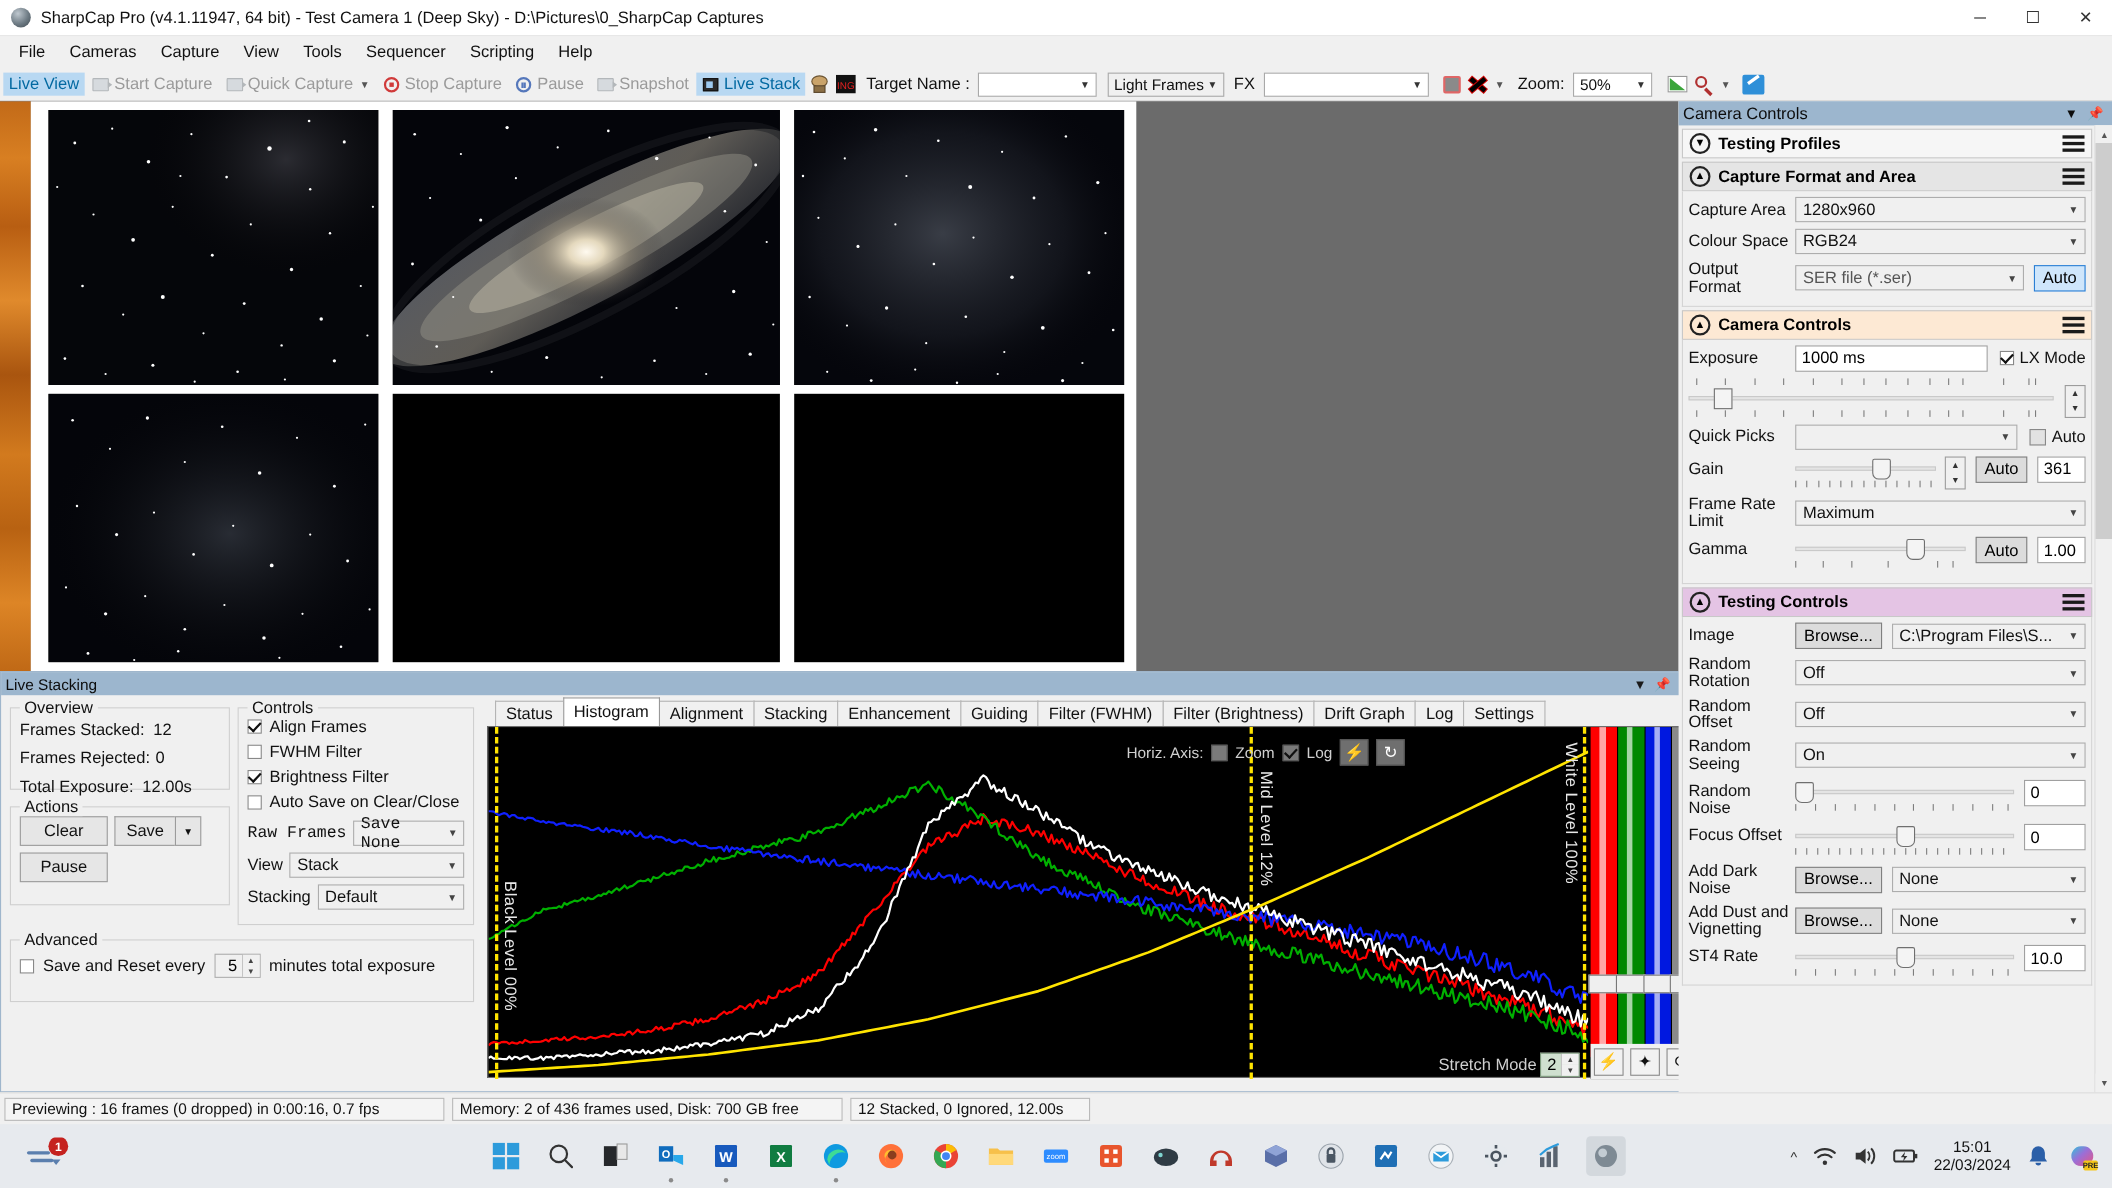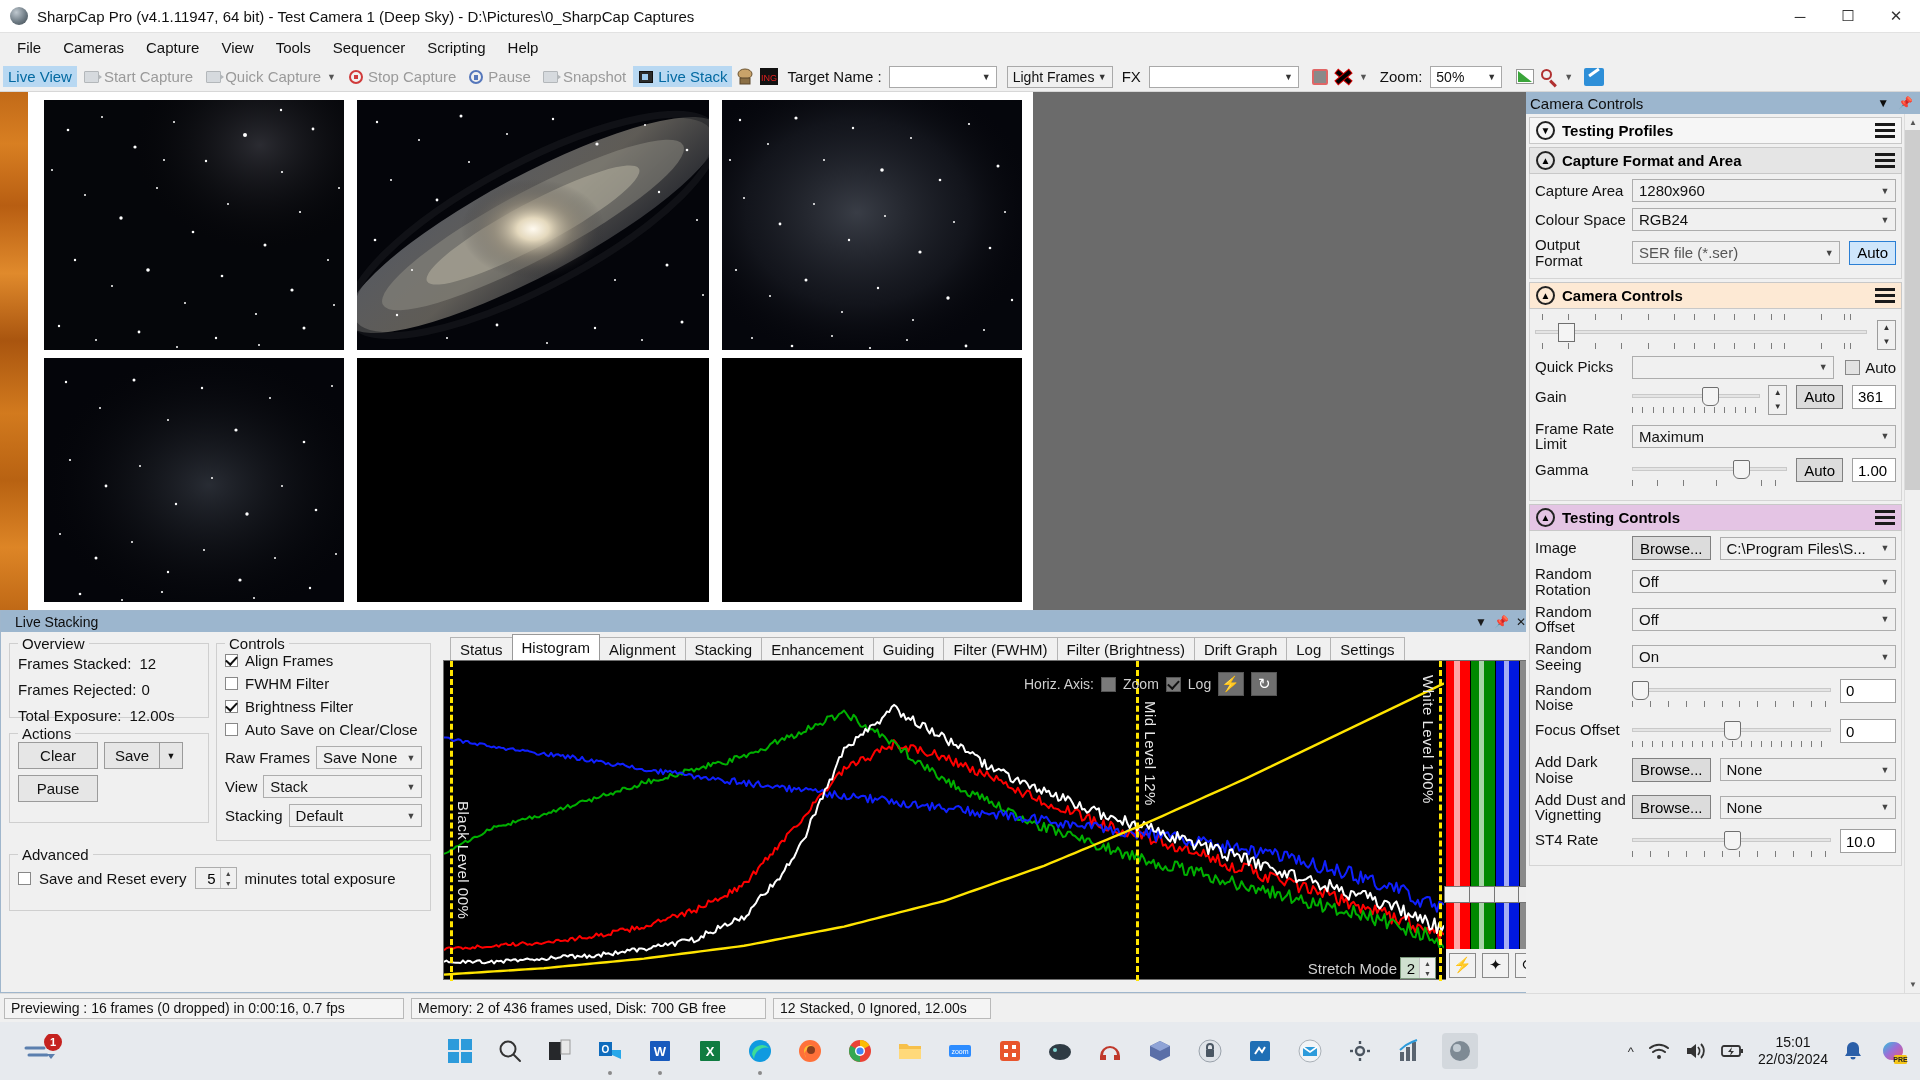--- a/index.html
+++ b/index.html
@@ -88,21 +88,21 @@
   .tile{position:absolute;background:#000;overflow:hidden;}
   .scrollbar-v{
     position:absolute; right:0; top:92px; width:17px; height:518px; background:#f0f0f0;
     border-left:1px solid #dcdcdc;
   }
   .sb-arrow{width:17px;height:17px;display:flex;align-items:center;justify-content:center;font-size:8px;background:#f0f0f0;color:#555;}
   .sb-thumb{position:absolute;top:17px;left:0;width:17px;height:140px;background:#cdcdcd;}
 
   
   .ls-panel{position:absolute;left:0;top:610px;width:1544px;height:383px;background:#f0f0f0;border:1px solid #9fb6cc;}
-  .ls-title{height:21px;background:#9cb6ce;display:flex;align-items:center;padding:0 14px;font-size:14px;color:#0d0d0d;}
+  .ls-title{height:21px;background:#9cb6ce;display:flex;align-items:center;padding:0 4px;font-size:14px;color:#0d0d0d;}
   .ls-title .right{margin-left:auto;display:flex;gap:7px;align-items:center;font-size:12px;color:#1a1a1a;padding-right:3px;}
   .grp{position:absolute;border:1px solid #cfcfcf;}
   .grp>.cap{position:absolute;top:-9px;left:8px;background:#f0f0f0;padding:0 4px;font-size:15px;color:#111;}
   .row-txt{font-size:15px;color:#111;white-space:nowrap;}
   .btn{
     background:#e6e6e6;border:1px solid #9b9b9b;font-size:15px;color:#111;
     display:flex;align-items:center;justify-content:center;
   }
   .cb{width:13px;height:13px;border:1px solid #888;background:#fff;display:inline-flex;align-items:center;justify-content:center;flex:none;}
   .cb.on:after{content:"";width:5px;height:9px;border:solid #111;border-width:0 2px 2px 0;transform:rotate(43deg);margin-top:-2px;}
@@ -578,21 +578,21 @@
           <span class="row-txt">FWHM Filter</span>
         </div>
         <div style="display:flex;align-items:center;gap:7px;margin-bottom:6px;text-align:center;">
           <span class="cb on"></span>
           <span class="row-txt">Brightness Filter</span>
         </div>
         <div style="display:flex;align-items:center;gap:7px;margin-bottom:8px;">
           <span class="cb"></span>
           <span class="row-txt">Auto Save on Clear/Close</span>
         </div>
-        <div style="display:flex;align-items:center;gap:6px;margin-bottom:6px;">
+        <div style="display:flex;align-items:center;gap:6px;margin-bottom:6px;font-family:Liberation Mono, monospace;">
           <span class="row-txt">Raw Frames</span>
           <div class="combo" style="flex:1">
             <span>Save None</span>
             <span class="arw">▼</span>
           </div>
         </div>
         <div style="display:flex;align-items:center;gap:6px;margin-bottom:6px;">
           <span class="row-txt">View</span>
           <div class="combo" style="flex:1">
             <span>Stack</span>
@@ -763,20 +763,28 @@
     <div class="sect-hdr" style="background:#fde9d4">
       <span class="chev">▲</span>
       <span>Camera Controls</span>
       <span class="burger">
           <i></i>
           <i></i>
           <i></i>
         </span>
     </div>
     <div class="sect-body">
+      <div class="frow">
+        <span class="flbl">Exposure</span>
+        <div class="txtbox" style="flex:1">
+          <span>1000 ms</span>
+        </div>
+        <span class="cb on" style="margin-left:6px"></span>
+        <span class="row-txt">LX Mode</span>
+      </div>
       <div class="frow" style="align-items:flex-start">
         <div style="flex:1">
           <div class="ticks">
             <i style="left:2%"></i>
               <i style="left:10%"></i>
               <i style="left:18%"></i>
               <i style="left:26%"></i>
               <i style="left:34%"></i>
             <i style="left:42%"></i>
               <i style="left:48%"></i>

